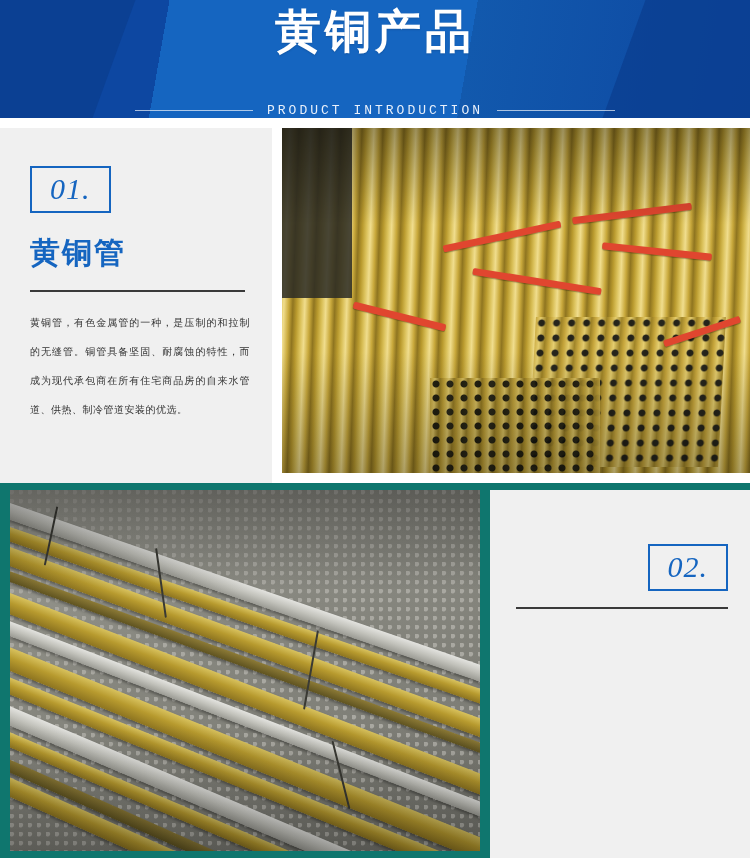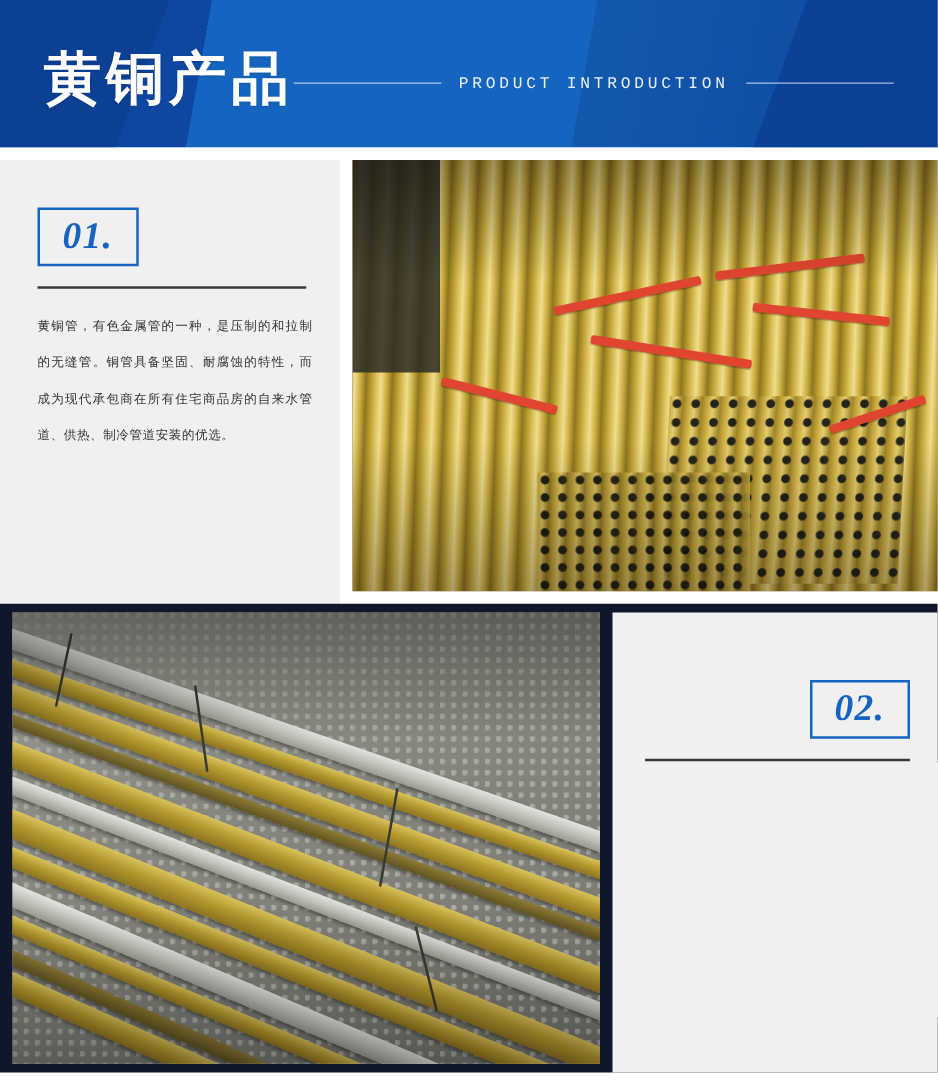--- a/index.html
+++ b/index.html
@@ -42,23 +42,23 @@
     width: 200px; height: 220px;
     background: #0b3e8f;
     transform: skewX(-20deg);
     opacity: .75;
   }
   .banner-inner {
     position: relative;
     width: 100%;
     height: 100%;
     display: flex;
-    flex-direction: row;
+    flex-direction: column;
     align-items: center;
-    justify-content: center;
+    justify-content: space-between;
   }
   .banner-title {
     color: #ffffff;
     font-size: 46px;
     font-weight: bold;
     letter-spacing: 4px;
     line-height: 1.1;
     margin-top: 6px;
     text-shadow: 0 1px 2px rgba(0,0,0,.15);
   }
@@ -98,21 +98,21 @@
     width: 272px;
     background: #f0f0f0;
     padding: 38px 22px 0 30px;
     box-sizing: border-box;
   }
   .num-box {
     display: inline-block;
     border: 2px solid #1565c0;
     color: #1565c0;
     font-size: 30px;
-    font-weight: bold;
+    font-weight: normal;
     font-style: italic;
     letter-spacing: 1px;
     padding: 4px 18px 6px 18px;
     line-height: 1.1;
     font-family: "Liberation Serif", serif;
   }
   .sec-heading {
     color: #1565c0;
     font-size: 30px;
     font-weight: bold;
@@ -139,21 +139,21 @@
     position: relative;
     overflow: hidden;
     background: #6d5a2a;
   }
 
   
   .sec2 {
     display: flex;
     height: 368px;
     padding-top: 7px;
-    background: #0f172a;
+    background: #0f766e;
   }
   .sec2-photo {
     width: 470px;
     height: 361px;
     margin-left: 10px;
     position: relative;
     overflow: hidden;
     background: #8b8b85;
   }
   .sec2-text {
@@ -260,20 +260,21 @@
       <span class="banner-sub-line"></span>
       <span class="banner-sub">PRODUCT  INTRODUCTION</span>
       <span class="banner-sub-line"></span>
     </div>
   </div>
 </div>
 
 <div class="section sec1">
   <div class="sec1-text">
     <div class="num-box">01.</div>
+    <div class="sec-heading">黄铜管</div>
     <div class="divider"></div>
     <div class="sec-body">黄铜管，有色金属管的一种，是压制的和拉制的无缝管。铜管具备坚固、耐腐蚀的特性，而成为现代承包商在所有住宅商品房的自来水管道、供热、制冷管道安装的优选。</div>
   </div>
 
   <div class="sec1-photo">
     <div class="tubes"></div>
     <div class="tubes-dark-left"></div>
     <div class="tube-ends"></div>
     <div class="tube-ends2"></div>
     <div class="strap" style="left:160px; top:105px; width:120px; transform:rotate(-12deg);"></div>

